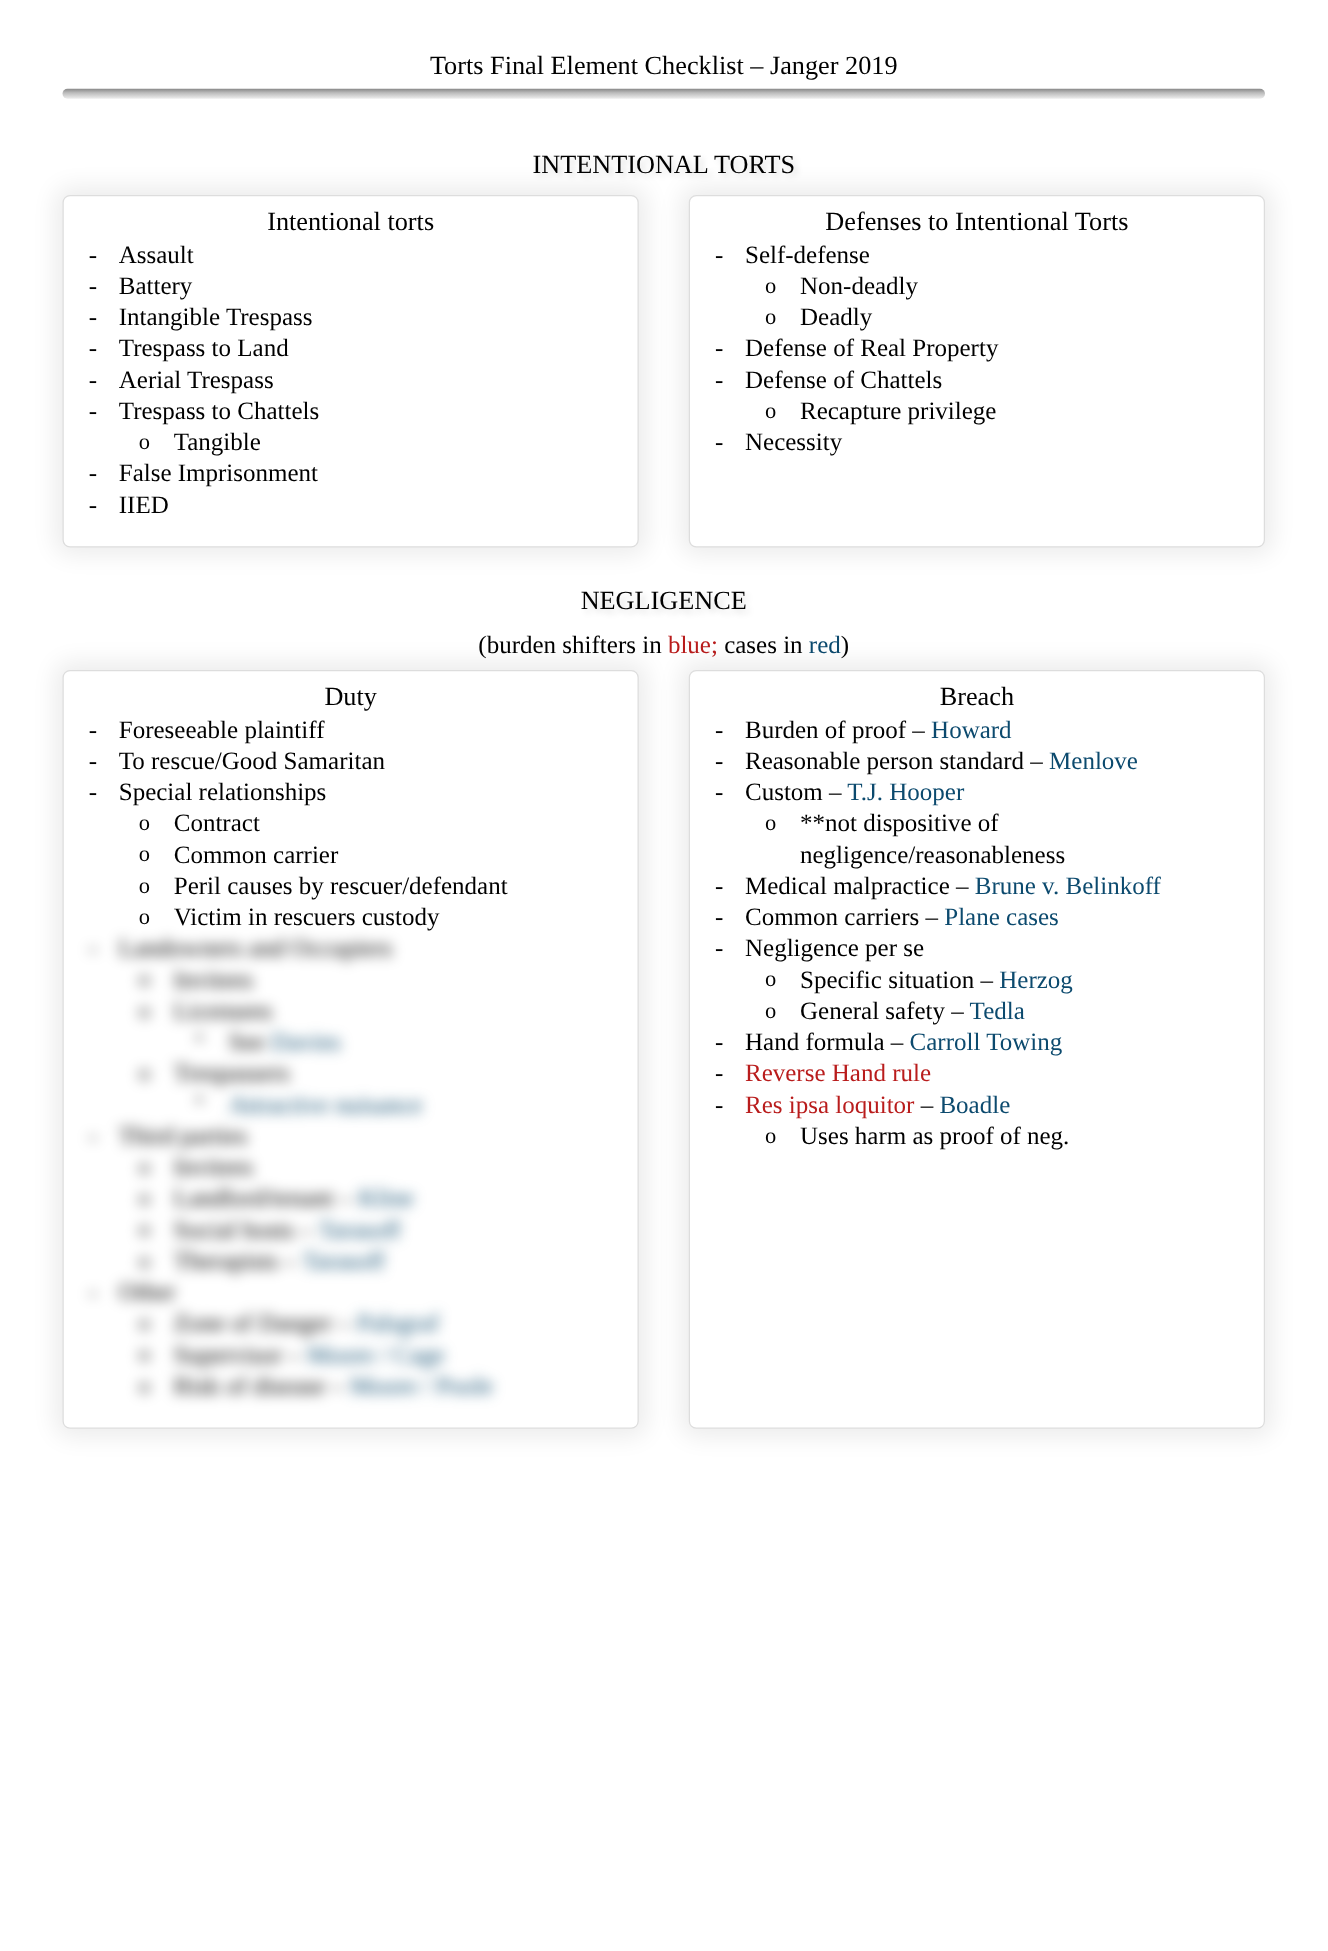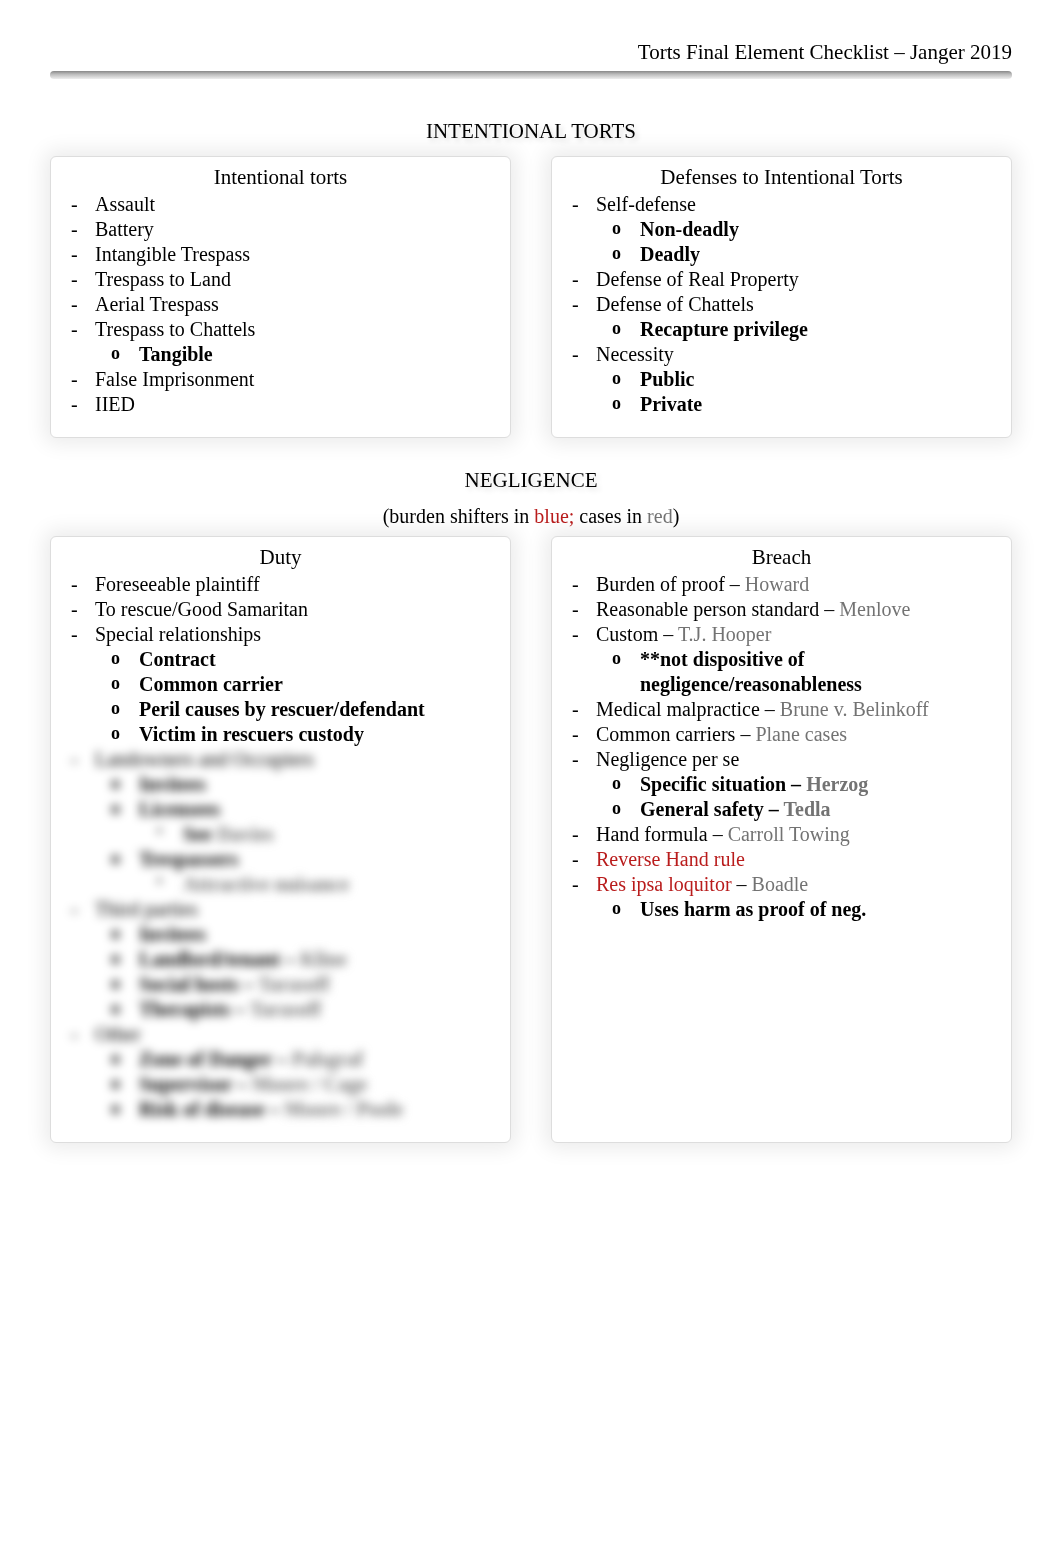--- a/index.html
+++ b/index.html
@@ -9,21 +9,21 @@
     }
     body {
       font-family: "Times New Roman", Times, serif;
       font-size: 20px;
       color: #000;
       background: #fff;
       width: 1062px;
       padding: 40px 50px;
     }
     .page-title {
-      text-align: right;
+      text-align: center;
       font-size: 21px;
       margin-bottom: 6px;
     }
     .hr-line {
       height: 8px;
       background: linear-gradient(to bottom, #888 0%, #bbb 40%, #eee 100%);
       border-radius: 4px;
       margin: 0 0 40px 0;
     }
     .section-heading {
@@ -76,38 +76,37 @@
     ul.circle > li::before {
       content: "o";
       position: absolute;
       left: -22px;
       font-size: 18px;
     }
     ul.circle > li {
       position: relative;
       padding-left: 6px;
       line-height: 1.25;
-      font-weight: bold;
     }
     ul.square {
       list-style: none;
       padding-left: 38px;
     }
     ul.square > li::before {
       content: "▪";
       position: absolute;
       left: -20px;
       font-size: 14px;
     }
     ul.square > li {
       position: relative;
       padding-left: 6px;
       line-height: 1.25;
     }
-    .red { color: #737373; }
+    .red { color: #0c4a6e; }
     .blue { color: #b91c1c; }
     .blur-region {
       filter: blur(5px);
       user-select: none;
     }
   </style>
 </head>
 <body>
 
 <div class="page-title">Torts Final Element Checklist – Janger 2019</div>
@@ -135,24 +134,21 @@
     <div class="panel-title">Defenses to Intentional Torts</div>
     <ul class="dash" id="s1-right">
         <li><span>Self-defense</span><ul class="circle">
             <li><span>Non-deadly</span></li>
             <li><span>Deadly</span></li>
           </ul></li>
         <li><span>Defense of Real Property</span></li>
         <li><span>Defense of Chattels</span><ul class="circle">
             <li><span>Recapture privilege</span></li>
           </ul></li>
-        <li><span>Necessity</span><ul class="circle">
-            <li><span>Public</span></li>
-            <li><span>Private</span></li>
-          </ul></li>
+        <li><span>Necessity</span></li>
       </ul>
   </div>
 </div>
 
 <div class="section-heading">NEGLIGENCE</div>
 <div class="sub-caption">
   <span>(burden shifters in </span><span class="blue">blue;</span><span> cases in </span><span class="red">red</span><span>)</span>
 </div>
 
 <div class="row">

